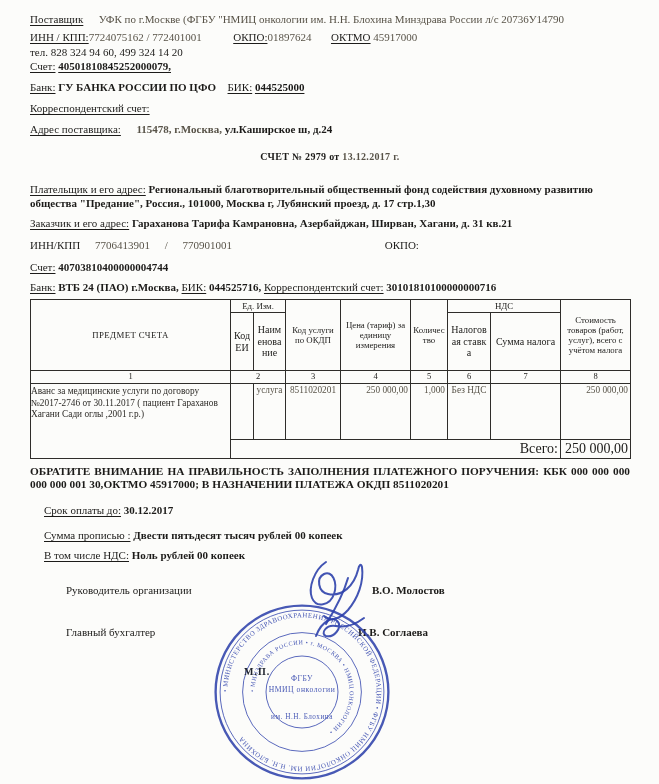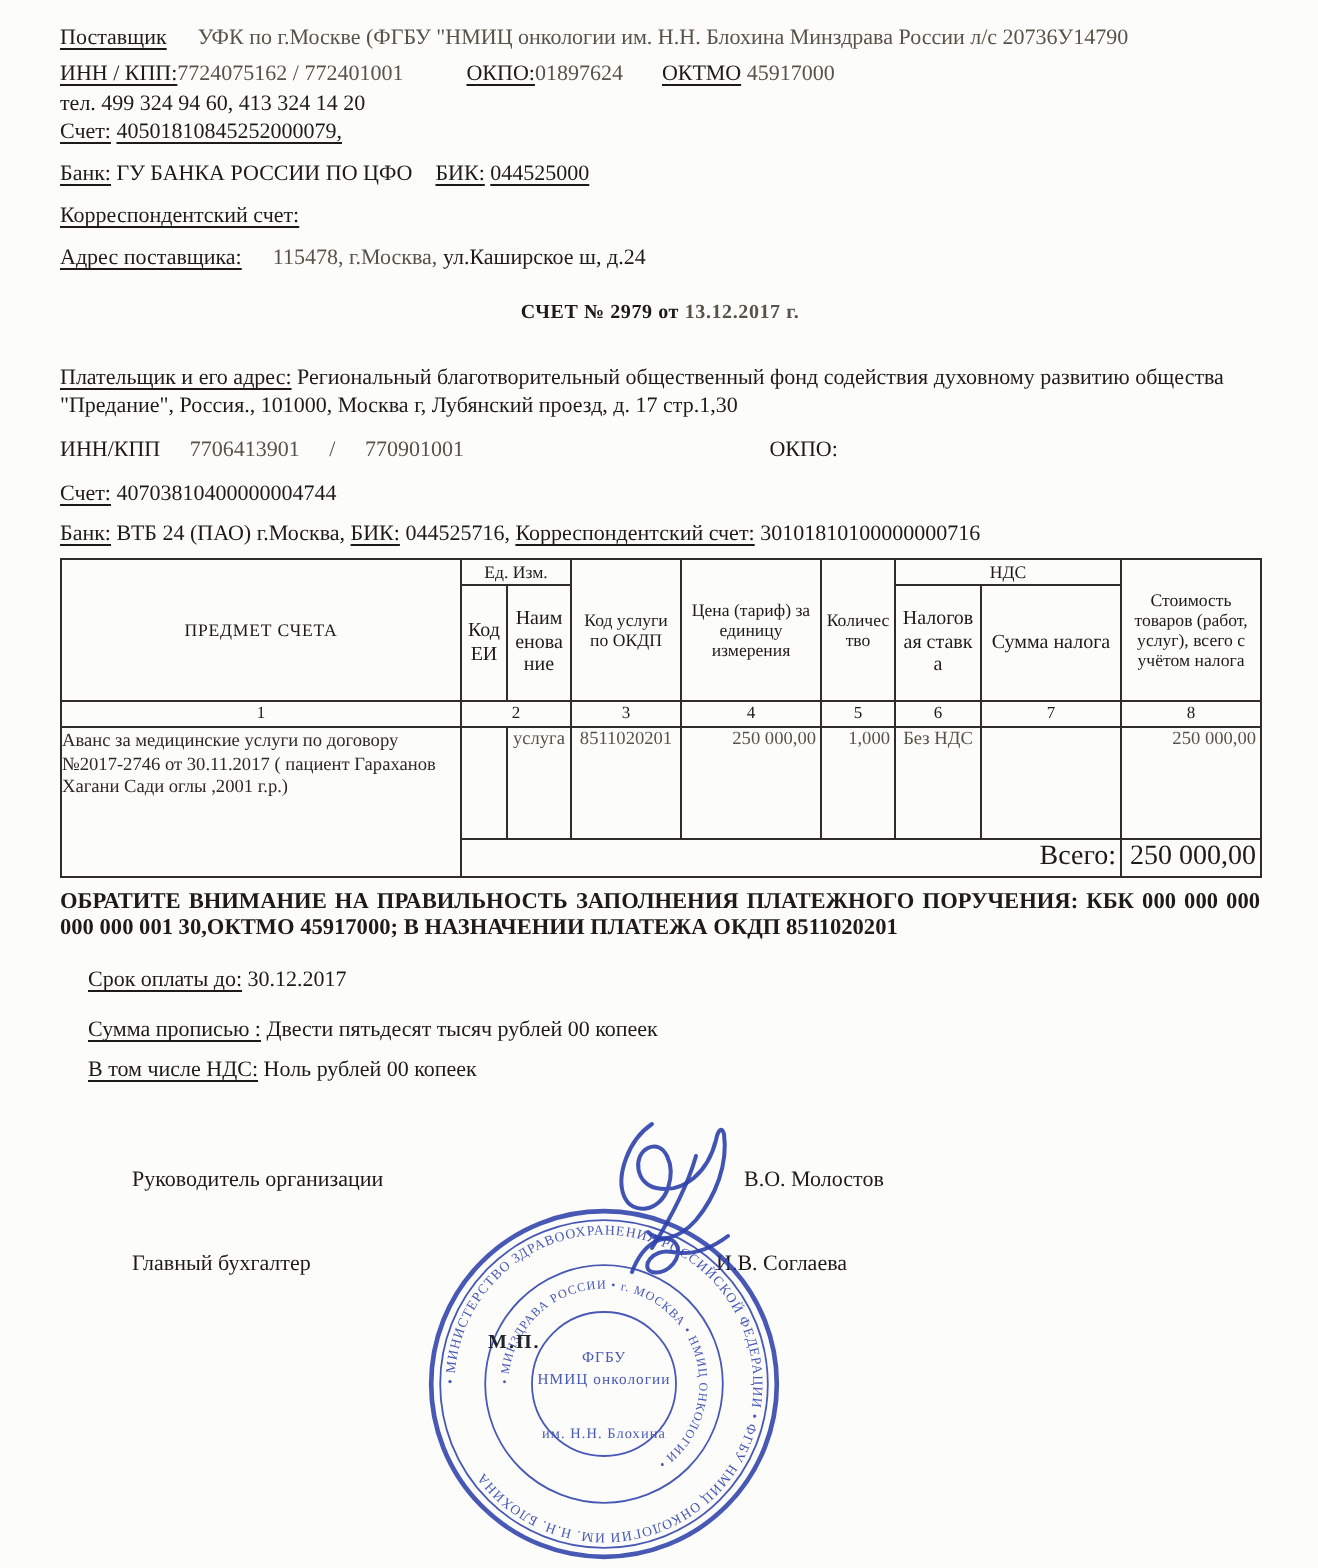--- a/index.html
+++ b/index.html
@@ -15,21 +15,21 @@
     background:var(--paper);
     font-family:"Liberation Serif", serif;
     color:var(--ink);
     position:relative;
     overflow:hidden;
   }
   .page{position:absolute;inset:0;padding:8px 29px 0 30px;font-size:11px;}
   .line{line-height:14px;white-space:nowrap;}
   .wrapline{line-height:14px;}
   .u{text-decoration:underline;text-underline-offset:2px;}
-  .b{font-weight:normal;}
+  .b{font-weight:bold;}
   .muted{color:var(--muted);}
   .sp{display:inline-block;width:10px;}
   .title{
     text-align:center;font-weight:bold;font-size:10px;margin-top:12px;line-height:18px;letter-spacing:.3px;
   }
   .title .date{color:var(--muted);}
   
   table.inv{
     border-collapse:collapse;margin-top:5px;width:600px;table-layout:fixed;
   }
@@ -82,21 +82,21 @@
   <div class="line mt4">
     <span class="u">ИНН / КПП:</span><span class="muted">7724075162 / 772401001</span>
     <span style="display:inline-block;width:26px;"></span>
     <span class="u">ОКПО:</span><span class="muted">01897624</span>
     <span style="display:inline-block;width:14px;"></span>
     <span class="u">ОКТМО</span>
     <span class="muted">45917000</span>
   </div>
 
   <div class="line mt1">
-    <span>тел. 499 324 94 60, 413 324 14 20</span>
+    <span>тел. 828 324 94 60, 499 324 14 20</span>
   </div>
 
   <div class="line">
     <span class="u">Счет:</span>
     <span class="u b">40501810845252000079,</span>
   </div>
 
   <div class="line mt7">
     <span class="u">Банк:</span>
     <span class="b">ГУ БАНКА РОССИИ ПО ЦФО</span>
@@ -120,20 +120,24 @@
     <span>СЧЕТ № 2979</span>
     <span>от</span>
     <span class="date">13.12.2017 г.</span>
   </div>
 
   <div class="wrapline mt16">
     <span class="u">Плательщик и его  адрес:</span>
     <span class="b">Региональный благотворительный общественный фонд содействия духовному развитию общества "Предание",  Россия., 101000, Москва г, Лубянский проезд, д. 17 стр.1,30</span>
   </div>
 
+  <div class="line mt6">
+    <span class="u">Заказчик и его адрес:</span>
+    <span class="b">Гараханова Тарифа Камрановна, Азербайджан, Ширван, Хагани, д. 31 кв.21</span>
+  </div>
 
   <div class="line mt8">
     <span>ИНН/КПП</span>
     <span class="muted" style="margin-left:12px;">7706413901</span>
     <span class="muted" style="margin-left:12px;">/</span>
     <span class="muted" style="margin-left:12px;">770901001</span>
     <span style="margin-left:150px;">ОКПО:</span>
   </div>
 
   <div class="line mt8">

